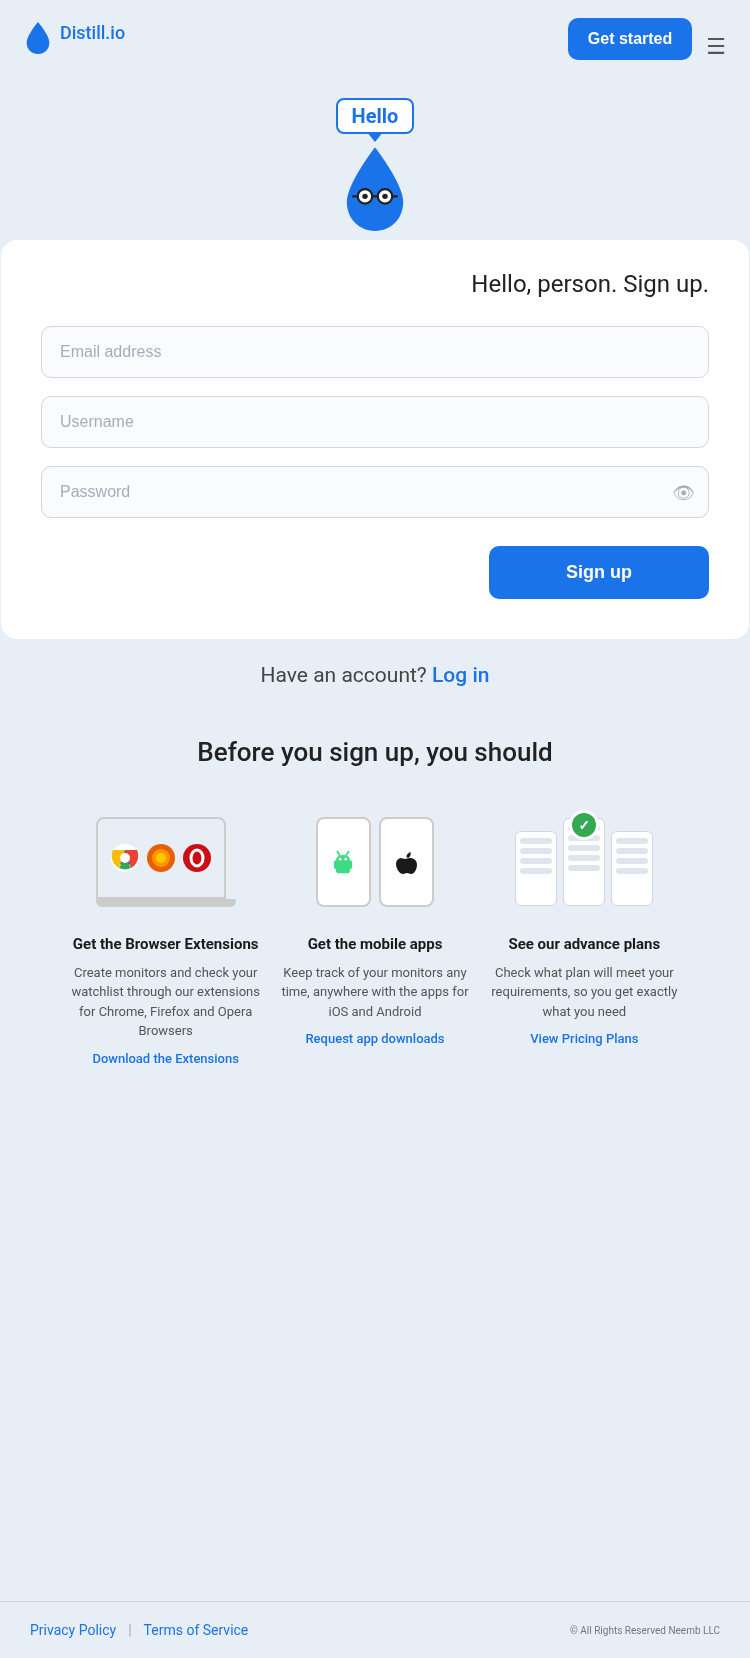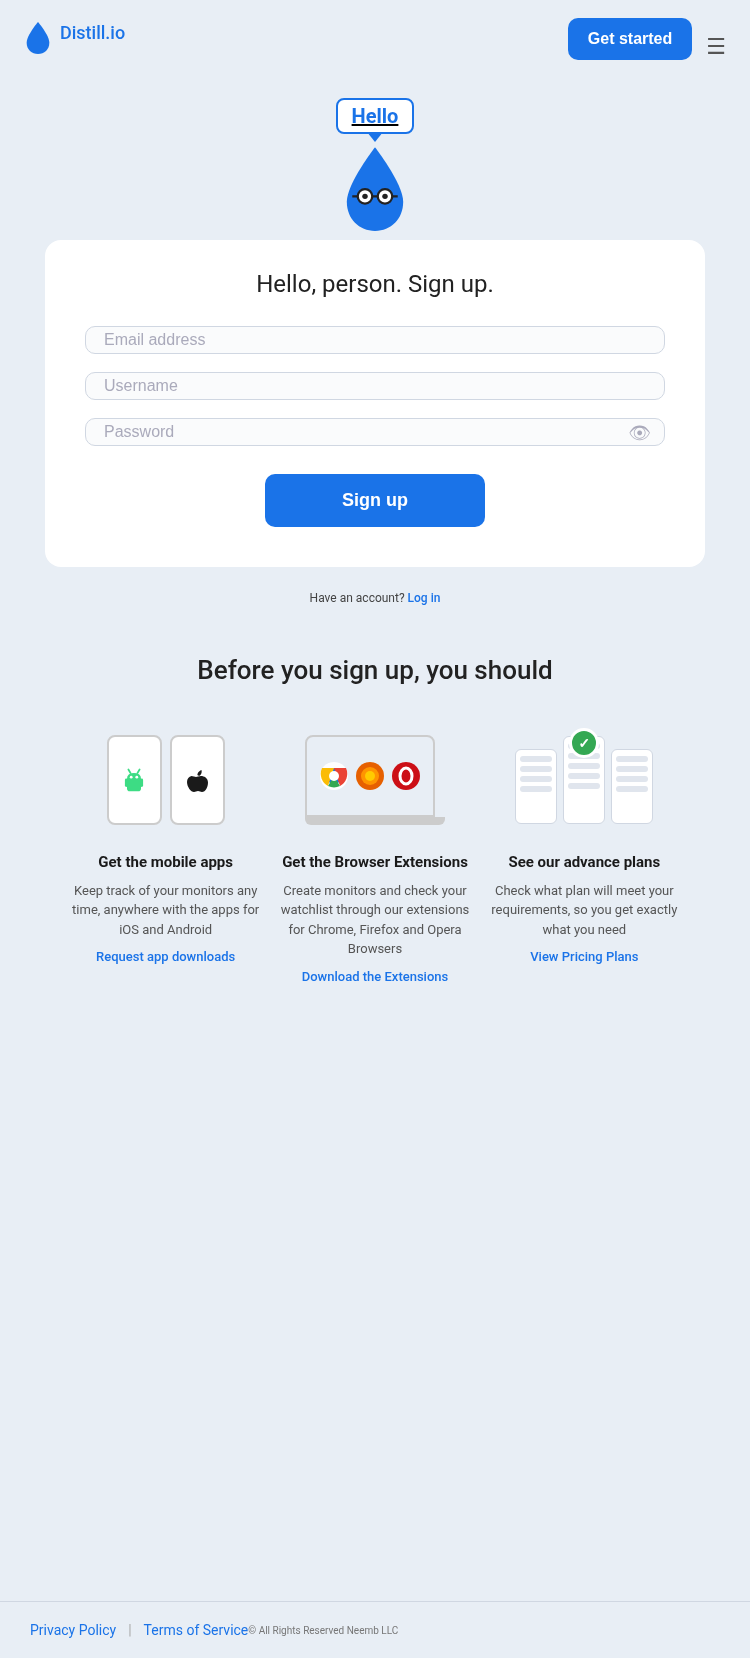--- a/index.html
+++ b/index.html
@@ -57,21 +57,20 @@
       border: none;
     }
 
     
     .mascot-area {
       display: flex;
       flex-direction: column;
       align-items: center;
       margin-top: 20px;
       position: relative;
-      text-decoration: underline;
     }
     .hello-bubble {
       background: #fff;
       border: 2px solid #1a73e8;
       border-radius: 8px;
       padding: 4px 14px;
       color: #1a73e8;
       font-size: 20px;
       font-weight: 700;
       margin-bottom: 6px;
@@ -90,39 +89,39 @@
     .mascot-svg {
       width: 90px;
       height: 100px;
     }
 
     
     .card {
       background: #fff;
       border-radius: 16px;
       padding: 30px 40px 40px;
-      width: 660px;
+      width: 748px;
       margin-top: 0;
       display: flex;
       flex-direction: column;
-      align-items: center;
+      align-items: flex-end;
     }
     .card-title {
       font-size: 24px;
       color: #222;
       margin-bottom: 28px;
       font-weight: 400;
     }
     .form-group {
       width: 100%;
       margin-bottom: 18px;
     }
     .form-input {
       width: 100%;
-      padding: 4px 18px;
+      padding: 16px 18px;
       border: 1.5px solid #d0d7e2;
       border-radius: 10px;
       font-size: 16px;
       color: #333;
       background: #fafbfc;
       outline: none;
     }
     .form-input::placeholder { color: #aab; }
     .password-wrap {
       position: relative;
@@ -147,21 +146,21 @@
       font-size: 18px;
       font-weight: 600;
       cursor: pointer;
       margin-top: 10px;
       width: 220px;
     }
 
     
     .have-account {
       margin-top: 24px;
-      font-size: 12px;
+      font-size: 21px;
       color: #444;
     }
     .have-account a {
       color: #1a73e8;
       text-decoration: none;
       font-weight: 500;
     }
 
     
     .before-section {
@@ -300,20 +299,21 @@
 
     
     .footer {
       width: 750px;
       margin-top: auto;
       padding: 20px 30px;
       background: #e8eef5;
       border-top: 1px solid #d0d7e2;
       display: flex;
       align-items: center;
+      justify-content: space-between;
     }
     .footer-links {
       display: flex;
       align-items: center;
       gap: 12px;
     }
     .footer-link {
       color: #1a73e8;
       text-decoration: none;
       font-size: 14px;
@@ -389,48 +389,20 @@
 
 <div class="have-account">
   <span>Have an account?</span>
   <a href="#">Log in</a>
 </div>
 
 <div class="before-section">
   <h2 class="before-title">Before you sign up, you should</h2>
 
   <div class="features-grid">
-
-    <div class="feature-col">
-      <div class="illustration">
-        <div class="phones-wrap">
-          <div class="phone">
-
-            <svg width="28" height="28" viewBox="0 0 40 40">
-              <path d="M10 18 Q10 10 20 10 Q30 10 30 18 L30 32 Q30 36 26 36 L14 36 Q10 36 10 32 Z" fill="#3ddc84"></path>
-              <rect x="7" y="18" width="4" height="12" rx="2" fill="#3ddc84"></rect>
-              <rect x="29" y="18" width="4" height="12" rx="2" fill="#3ddc84"></rect>
-              <line x1="15" y1="10" x2="12" y2="5" stroke="#3ddc84" stroke-width="2.5" stroke-linecap="round"></line>
-              <line x1="25" y1="10" x2="28" y2="5" stroke="#3ddc84" stroke-width="2.5" stroke-linecap="round"></line>
-              <circle cx="16" cy="16" r="2" fill="#fff"></circle>
-              <circle cx="24" cy="16" r="2" fill="#fff"></circle>
-            </svg>
-          </div>
-          <div class="phone">
-
-            <svg width="24" height="28" viewBox="0 0 24 28">
-              <path d="M20 14.5 C20 10 16 8 13 8 C11 8 9 9 8 9 C7 9 5 8 3.5 8 C1 8.5 -1 10.5 -1 14 C-1 19 3 24 6 24 C7.5 24 8.5 23 10 23 C11.5 23 12.5 24 14 24 C17.5 24 20 19 20 14.5Z M12 7.5 C13.5 6 14 4 13.5 2 C12 2.5 10 4 9.5 6 C9 7.5 10.5 8 12 7.5Z" fill="#1a1a1a" transform="translate(3,2)"></path>
-            </svg>
-          </div>
-        </div>
-      </div>
-      <div class="feature-name">Get the mobile apps</div>
-      <div class="feature-desc">Keep track of your monitors any time, anywhere with the apps for iOS and Android</div>
-      <a href="#" class="feature-link">Request app downloads</a>
-    </div>
 
     <div class="feature-col">
       <div class="illustration">
         <div class="laptop-wrap">
           <div class="laptop-body">
 
             <svg width="28" height="28" viewBox="0 0 28 28">
               <circle cx="14" cy="14" r="14" fill="#fff"></circle>
               <circle cx="14" cy="14" r="8" fill="#1a73e8"></circle>
               <path d="M14 6 L26 6 A14 14 0 0 1 20 24 Z" fill="#ea4335"></path>
@@ -453,20 +425,48 @@
           <div class="laptop-base"></div>
         </div>
       </div>
       <div class="feature-name">Get the Browser Extensions</div>
       <div class="feature-desc">Create monitors and check your watchlist through our extensions for Chrome, Firefox and Opera Browsers</div>
       <a href="#" class="feature-link">Download the Extensions</a>
     </div>
 
     <div class="feature-col">
       <div class="illustration">
+        <div class="phones-wrap">
+          <div class="phone">
+
+            <svg width="28" height="28" viewBox="0 0 40 40">
+              <path d="M10 18 Q10 10 20 10 Q30 10 30 18 L30 32 Q30 36 26 36 L14 36 Q10 36 10 32 Z" fill="#3ddc84"></path>
+              <rect x="7" y="18" width="4" height="12" rx="2" fill="#3ddc84"></rect>
+              <rect x="29" y="18" width="4" height="12" rx="2" fill="#3ddc84"></rect>
+              <line x1="15" y1="10" x2="12" y2="5" stroke="#3ddc84" stroke-width="2.5" stroke-linecap="round"></line>
+              <line x1="25" y1="10" x2="28" y2="5" stroke="#3ddc84" stroke-width="2.5" stroke-linecap="round"></line>
+              <circle cx="16" cy="16" r="2" fill="#fff"></circle>
+              <circle cx="24" cy="16" r="2" fill="#fff"></circle>
+            </svg>
+          </div>
+          <div class="phone">
+
+            <svg width="24" height="28" viewBox="0 0 24 28">
+              <path d="M20 14.5 C20 10 16 8 13 8 C11 8 9 9 8 9 C7 9 5 8 3.5 8 C1 8.5 -1 10.5 -1 14 C-1 19 3 24 6 24 C7.5 24 8.5 23 10 23 C11.5 23 12.5 24 14 24 C17.5 24 20 19 20 14.5Z M12 7.5 C13.5 6 14 4 13.5 2 C12 2.5 10 4 9.5 6 C9 7.5 10.5 8 12 7.5Z" fill="#1a1a1a" transform="translate(3,2)"></path>
+            </svg>
+          </div>
+        </div>
+      </div>
+      <div class="feature-name">Get the mobile apps</div>
+      <div class="feature-desc">Keep track of your monitors any time, anywhere with the apps for iOS and Android</div>
+      <a href="#" class="feature-link">Request app downloads</a>
+    </div>
+
+    <div class="feature-col">
+      <div class="illustration">
         <div class="plans-wrap">
           <div class="checkmark-badge">✓</div>
           <div class="plan-card-mini">
             <div class="line"></div>
             <div class="line"></div>
             <div class="line"></div>
             <div class="line"></div>
           </div>
           <div class="plan-card-mini mid">
             <div class="line"></div>

